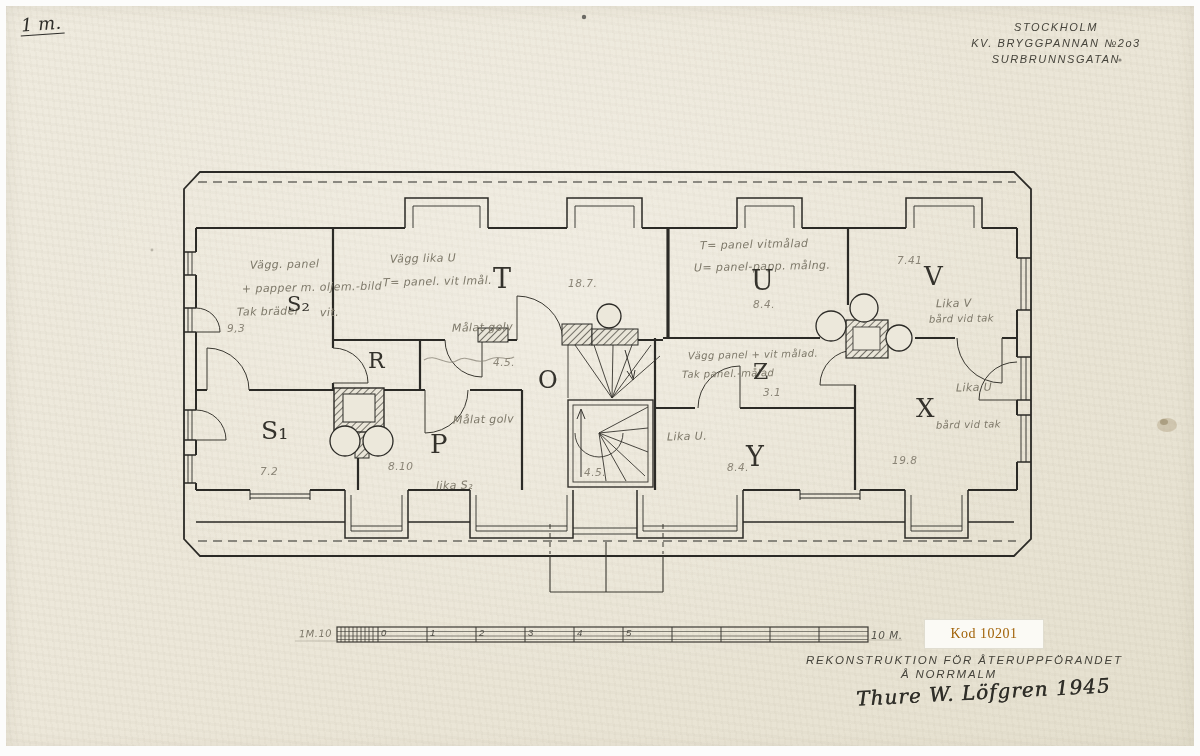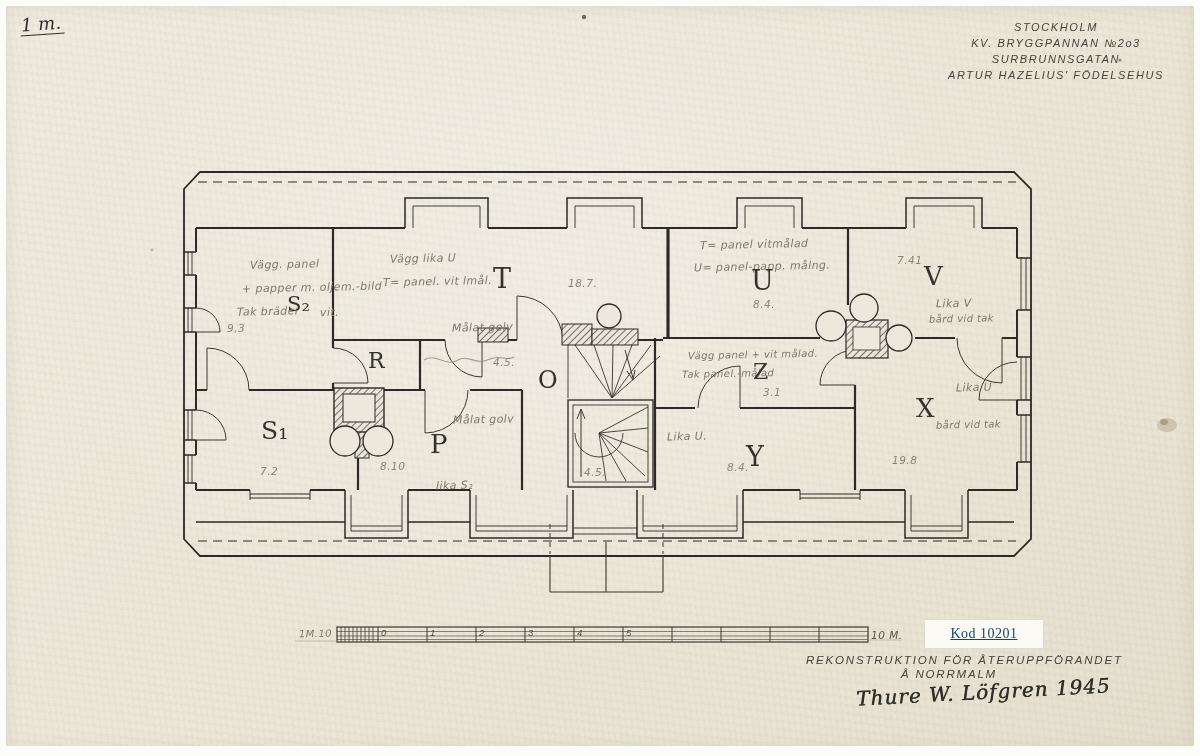--- a/index.html
+++ b/index.html
@@ -17,21 +17,21 @@
   .pencil.sm{font-size:10px;}
   .pnum{font:italic 10.5px "DejaVu Sans",sans-serif;color:#8a8476;letter-spacing:.5px;}
   .roomletter{font-family:"DejaVu Serif","Liberation Serif",serif;color:#34322c;}
   .ink{font-family:"Liberation Sans",sans-serif;font-style:italic;color:#45433b;}
   .title-block{left:930px;top:19px;width:252px;text-align:center;font-size:11px;line-height:16px;letter-spacing:1.6px;}
   .scale-note{left:20px;top:13px;font:italic 18px "DejaVu Serif",serif;color:#2e2d29;border-bottom:1.6px solid #2f2e2b;padding:0 3px 0 1px;transform:rotate(-4deg);}
   .plan-title{left:187px;top:573px;font-size:16.5px;letter-spacing:3.5px;color:#3b3934;}
   .tick{font:italic 9.5px "Liberation Sans",sans-serif;color:#4d4b44;}
   .scale-end{font:italic 10.5px "DejaVu Sans",sans-serif;color:#55534a;letter-spacing:.5px;}
   .kod-box{left:924px;top:619px;width:118px;height:28px;background:#fbfaf5;border:1px solid #e0ddd0;display:flex;align-items:center;justify-content:center;z-index:10;position:absolute;}
-  .kod-box span{font:14px "Liberation Serif",serif;color:#0c4a6e;text-decoration:underline;letter-spacing:.5px;}
+  .kod-box span{font:14px "Liberation Serif",serif;color:#a16207;letter-spacing:.5px;}
   .recon{left:806px;top:654px;width:286px;text-align:center;font-size:11.5px;line-height:13.5px;letter-spacing:1.8px;}
   .signature{left:856px;top:680px;font:italic 20px "DejaVu Serif",serif;color:#2f2e28;letter-spacing:1px;transform:rotate(-3deg);text-shadow:.4px 0 0 #2f2e28;}
 </style>
 </head>
 <body>
 
 <div class="sheet">
 
   <svg class="plan-svg" width="1200" height="756" viewBox="0 0 1200 756">
     <defs>
@@ -150,21 +150,20 @@
       <circle cx="152" cy="250" r="1.4" fill="#8b867a" opacity=".5"></circle>
     </g>
   </svg>
 
   <div class="txt scale-note">1 m.</div>
 
   <div class="txt ink title-block">
     <div>STOCKHOLM</div>
     <div>KV. BRYGGPANNAN №2o3</div>
     <div>SURBRUNNSGATAN</div>
-    <div>ARTUR HAZELIUS' FÖDELSEHUS</div>
   </div>
 
   <span class="txt pencil" style="left:250px;top:258px">Vägg. panel</span>
   <span class="txt pencil" style="left:242px;top:281px">+ papper m. oljem.-bild</span>
   <span class="txt pencil" style="left:237px;top:305px">Tak bräder</span>
   <span class="txt roomletter" style="left:287px;top:292px;font-size:21px">S₂</span>
   <span class="txt pencil" style="left:320px;top:306px">vit.</span>
   <span class="txt pnum" style="left:227px;top:322px">9,3</span>
 
   <span class="txt pencil" style="left:390px;top:252px">Vägg lika U</span>
@@ -197,21 +196,21 @@
   <span class="txt pencil sm" style="left:936px;top:419px">bård vid tak</span>
   <span class="txt pnum" style="left:892px;top:454px">19.8</span>
 
   <span class="txt roomletter" style="left:261px;top:416px;font-size:25px">S₁</span>
   <span class="txt pnum" style="left:260px;top:465px">7.2</span>
 
   <span class="txt roomletter" style="left:368px;top:348px;font-size:22px">R</span>
 
   <span class="txt pencil" style="left:453px;top:413px">Målat golv</span>
   <span class="txt roomletter" style="left:430px;top:429px;font-size:26px">P</span>
-  <span class="txt pnum" style="left:380px;top:460px">8.10</span>
+  <span class="txt pnum" style="left:388px;top:460px">8.10</span>
   <span class="txt pencil" style="left:436px;top:479px">lika S₂</span>
 
   <span class="txt pnum" style="left:493px;top:356px">4.5.</span>
   <span class="txt roomletter" style="left:538px;top:366px;font-size:24px">O</span>
   <span class="txt pnum" style="left:584px;top:466px">4.5.</span>
 
 
   <span class="txt pencil sm" style="left:299px;top:628px">1M.10</span>
   <span class="txt tick" style="left:381px;top:627px">0</span>
   <span class="txt tick" style="left:430px;top:627px">1</span>

